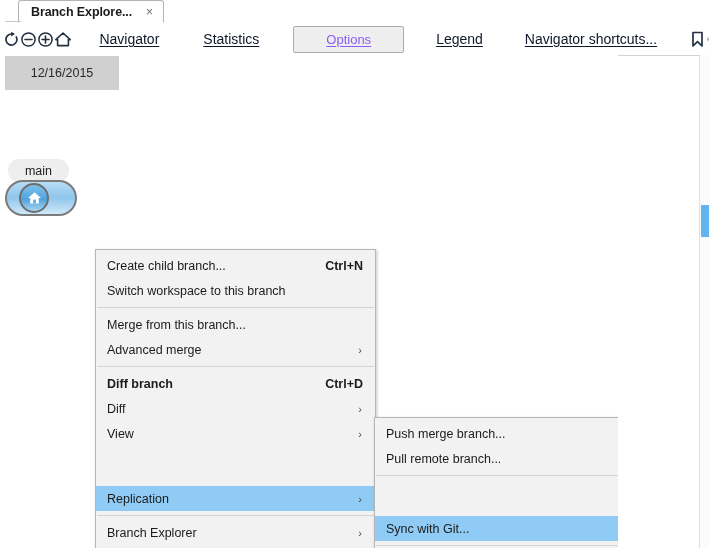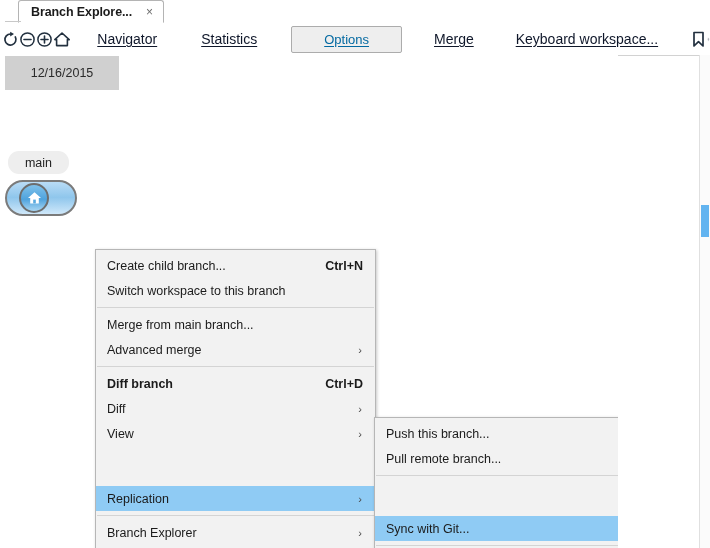--- a/index.html
+++ b/index.html
@@ -82,21 +82,21 @@
     font-size: 14px;
     color: #0f172a;
     text-decoration: underline;
     text-underline-offset: 2px;
     cursor: pointer;
     padding: 0 8px;
     white-space: nowrap;
   }
   .tb-btn {
     font-size: 13px;
-    color: #0369a1;
+    color: #8b5cf6;
     background: #eeeeee;
     border: 1px solid #acacac;
     border-radius: 2px;
     padding: 5px 32px;
     cursor: pointer;
     white-space: nowrap;
   }
   .tb-btn span { text-decoration: underline; text-underline-offset: 2px; }
 
   
@@ -121,21 +121,21 @@
   .lane-line {
     position: absolute;
     left: 0; top: 35px;
     width: 710px; height: 1px;
     background: #ffffff;
   }
 
   
   .branch-label {
     position: absolute;
-    left: 8px; top: 96px;
+    left: 8px; top: 104px;
     width: 61px; height: 23px;
     background: #eeeeee;
     border-radius: 11px;
     display: flex;
     align-items: center;
     justify-content: center;
     font-size: 12.5px;
     color: #222;
   }
   
@@ -271,22 +271,22 @@
     </svg>
   </div>
 
   <div class="tb-sep"></div>
 
   <div class="tb-link" style="margin-left:14px">Navigator</div>
   <div class="tb-link" style="margin-left:28px">Statistics</div>
   <div class="tb-btn" style="margin-left:26px">
     <span>Options</span>
   </div>
-  <div class="tb-link" style="margin-left:24px">Merge</div>
-  <div class="tb-link" style="margin-left:26px">Keyboard workspace...</div>
+  <div class="tb-link" style="margin-left:24px">Legend</div>
+  <div class="tb-link" style="margin-left:26px">Navigator shortcuts...</div>
 
   <div class="tb-icon" style="margin-left:26px">
     <svg width="13" height="17" viewBox="0 0 13 17">
       <path d="M2 1.5 L11 1.5 L11 15 L6.5 10.6 L2 15 Z" fill="none" stroke="#22303f" stroke-width="1.7" stroke-linejoin="round"></path>
     </svg>
   </div>
   <div class="tb-icon" style="margin-left:2px;overflow:hidden;width:12px">
     <svg width="16" height="17" viewBox="0 0 16 17">
       <path d="M5 1.8 L11 1.8 L9.6 3.2 L9.6 7.6 L12 10 L4 10 L6.4 7.6 L6.4 3.2 Z" fill="none" stroke="#6b7580" stroke-width="1.6" stroke-linejoin="round"></path>
       <line x1="8" y1="10" x2="8" y2="15.4" stroke="#6b7580" stroke-width="1.6" stroke-linecap="round"></line>
@@ -313,21 +313,21 @@
   <div class="menu menu-main">
     <div class="mi">
       <span>Create child branch...</span>
       <span class="accel">Ctrl+N</span>
     </div>
     <div class="mi">
       <span>Switch workspace to this branch</span>
     </div>
     <div class="sep"></div>
     <div class="mi">
-      <span>Merge from main branch...</span>
+      <span>Merge from this branch...</span>
     </div>
     <div class="mi">
       <span>Advanced merge</span>
       <span class="arrow">›</span>
     </div>
     <div class="sep"></div>
     <div class="mi bold">
       <span>Diff branch</span>
       <span class="accel">Ctrl+D</span>
     </div>
@@ -351,21 +351,21 @@
     <div class="sep"></div>
     <div class="mi">
       <span>Delete</span>
       <span class="accel">Del</span>
     </div>
 
   </div>
 
   <div class="menu menu-sub">
     <div class="mi">
-      <span>Push this branch...</span>
+      <span>Push merge branch...</span>
     </div>
     <div class="mi">
       <span>Pull remote branch...</span>
     </div>
     <div class="sep"></div>
     <div class="mi sel">
       <span>Sync with Git...</span>
     </div>
     <div class="sep"></div>
     <div class="mi">

